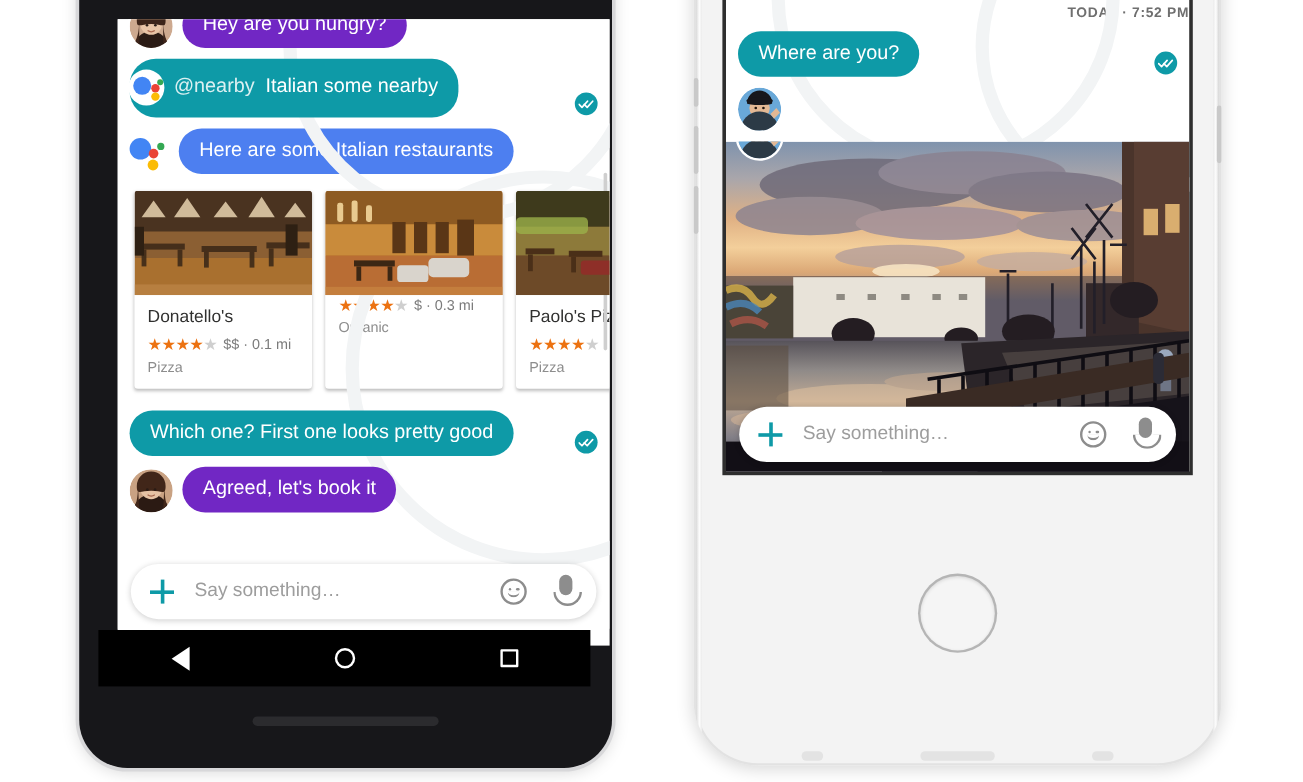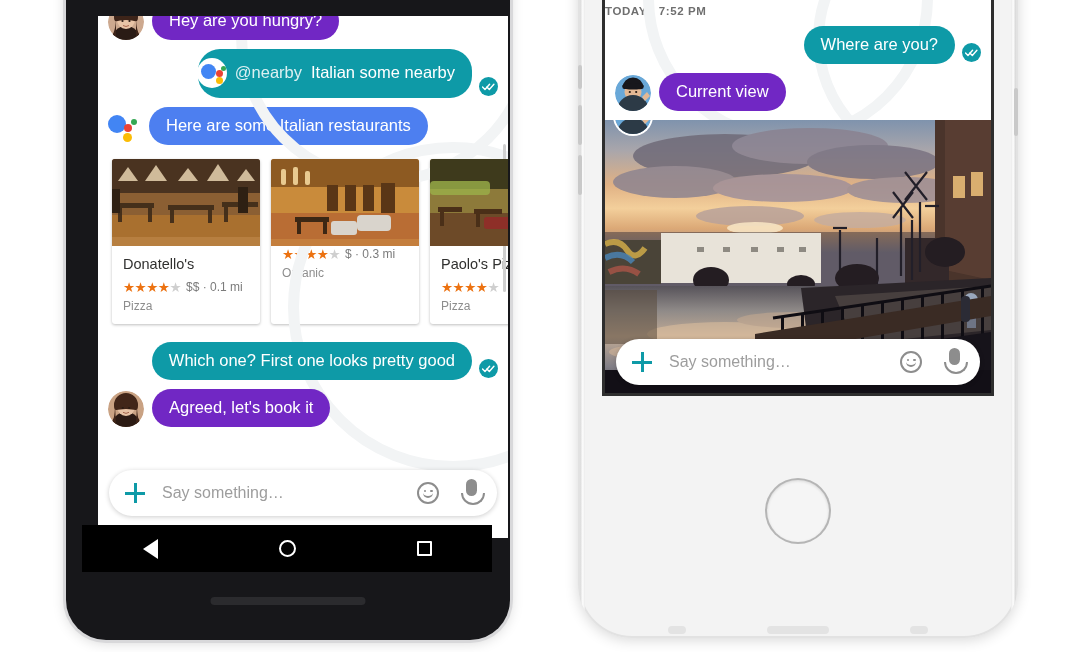--- a/index.html
+++ b/index.html
@@ -83,21 +83,21 @@
   .ios-grill-l { position:absolute; left:90px; bottom:4px; width:18px;height:8px;background:#e3e3e3;border-radius:4px;}
   .ios-grill-r { position:absolute; right:90px; bottom:4px; width:18px;height:8px;background:#e3e3e3;border-radius:4px;}
 
   
   .chat-body { position: relative; width: 100%; height: 100%; background: #fff; }
   .wm {
     position: absolute; border-radius: 50%;
     border: 11px solid #f2f4f5; pointer-events: none;
   }
   .row { display:flex; align-items:flex-end; padding: 0 10px; margin-bottom: 9px; position:relative; }
-  .row.right { justify-content:flex-end; }
+  .row.right { justify-content:space-between; }
   .avatar {
     width: 36px; height: 36px; border-radius: 50%;
     flex: 0 0 36px; margin-right: 8px; overflow:hidden;
     box-shadow: 0 0 0 2px #fff;
     position: relative;
   }
   .bubble {
     border-radius: 22px; padding: 9px 17px 10px;
     font-size: 16.5px; line-height: 1.15; color: #fff;
     max-width: 330px; white-space: nowrap;
@@ -160,21 +160,21 @@
   .emoji-ic i.l{left:4.5px}.emoji-ic i.r{right:4.5px}
   .emoji-ic u { position:absolute; left:4px; bottom:4px; width:10px;height:5px;
     border-bottom:2px solid #8d8d8d; border-radius:0 0 8px 8px; }
   .mic-ic { width:11px; height:17px; background:#8d8d8d; border-radius:6px; position:relative; }
   .mic-ic::after{content:"";position:absolute;left:-4.5px;bottom:-9px;width:20px;height:10px;
     border:2px solid #8d8d8d;border-top:none;border-radius:0 0 12px 12px;}
   .mic-wrap{position:relative;width:20px;height:28px;display:flex;align-items:flex-start;justify-content:center;}
 
   
   .daystamp {
-    text-align:left; font-size: 11.5px; letter-spacing:.6px;
+    text-align:right; font-size: 11.5px; letter-spacing:.6px;
     color:#6f6f6f; font-weight:bold; padding: 6px 0 9px;
   }
   .photo-msg { position: relative; width: 100%; height: 278px; overflow:hidden; }
   .photo-avatar { position:absolute; left: 10px; top: -22px; z-index: 5; }
 
   
   .scene { position:absolute; inset:0; }
 
   .scrollbar {
     position:absolute; right: 2px; width: 3px; background:#cfcfcf; border-radius:2px;
@@ -438,21 +438,20 @@
                 <circle cx="18" cy="17" r="8.5" fill="#e3b894"></circle>
                 <path d="M7.5 13a10.5 10.5 0 0 1 21 0c0 2-21 2-21 0z" fill="#17171c"></path>
                 <ellipse cx="18" cy="11" rx="11" ry="3" fill="#17171c"></ellipse>
                 <circle cx="14.8" cy="17" r="1.1" fill="#23160f"></circle>
                 <circle cx="21.2" cy="17" r="1.1" fill="#23160f"></circle>
                 <path d="M14.5 21.5q3.5 3 7 0" stroke="#fff" stroke-width="2" fill="none"></path>
                 <path d="M2 36a16 16 0 0 1 32 0z" fill="#2c3a46"></path>
                 <path d="M27 22l5-5 3 4-5 5z" fill="#e3b894"></path>
               </svg>
             </div>
-            <div class="bubble purple">Current view</div>
           </div>
 
           <div class="photo-msg">
             <div class="scene">
               <svg viewBox="0 0 386 278" width="100%" height="100%" preserveAspectRatio="none">
                 <defs>
                   <linearGradient id="skyg" x1="0" y1="0" x2="0" y2="1">
                     <stop offset="0%" stop-color="#7f93ad"></stop>
                     <stop offset="18%" stop-color="#a9a6ab"></stop>
                     <stop offset="38%" stop-color="#e0b184"></stop>

